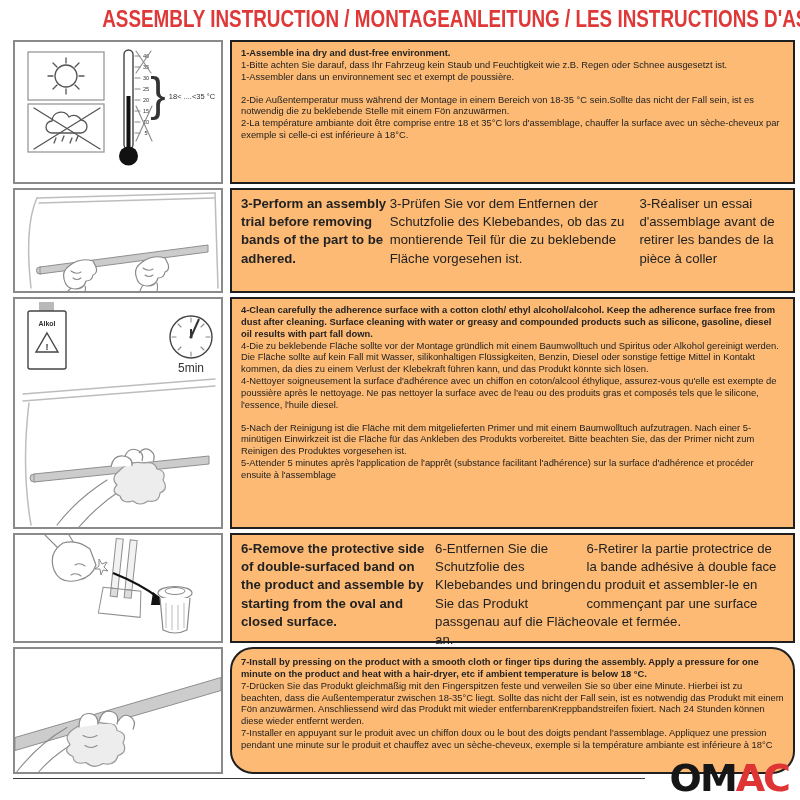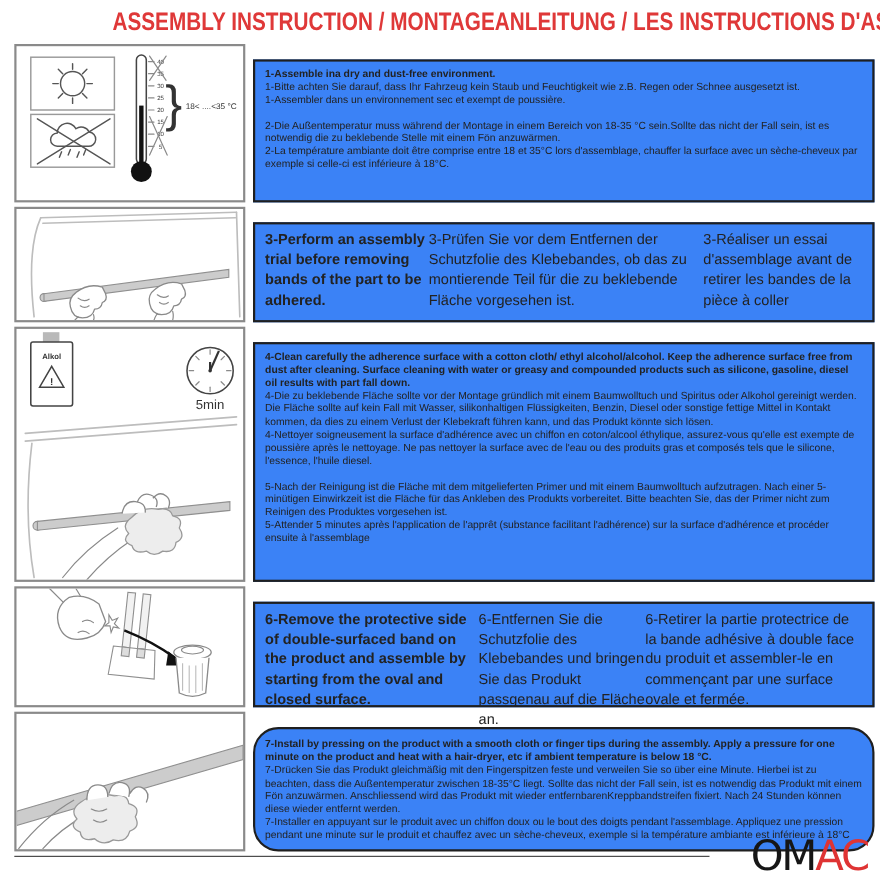--- a/index.html
+++ b/index.html
@@ -3,39 +3,39 @@
 <meta charset="utf-8">
 <style>
   html,body{margin:0;padding:0;background:#fff;}
   body{width:800px;height:800px;font-family:"Liberation Sans",sans-serif;color:#222;overflow:hidden;}
   .page{padding:0 5px 0 13px;}
   h1.title{margin:6px 0 7px;text-align:center;font-size:23px;color:#df3838;white-space:nowrap;}
   .title-inner{display:inline-block;transform:scaleX(0.82);transform-origin:center;font-weight:800;letter-spacing:0;}
   .row{display:flex;gap:7px;margin-bottom:4px;}
   .illus{width:210px;flex:0 0 210px;border:2px solid #8a8a8a;background:#fff;box-sizing:border-box;overflow:hidden;}
   .illus svg{display:block;width:100%;height:100%;}
-  .textbox{flex:1;border:2px solid #1f1f1f;background:#3b82f6;box-sizing:border-box;padding:5px 9px;font-size:9.4px;line-height:1.26;margin-top:14px;}
+  .textbox{flex:1;border:2px solid #1f1f1f;background:#fdba74;box-sizing:border-box;padding:5px 9px;font-size:9.4px;line-height:1.26;}
   .textbox p{margin:0;}
   p.en{font-weight:700;}
   .gap{height:11px;}
   .textbox.big{font-size:13.2px;line-height:1.38;display:flex;justify-content:center;}
   
   .ln{fill:none;stroke:#555;stroke-width:1.3;stroke-linecap:round;}
   .ln2{fill:none;stroke:#444;stroke-width:1.4;stroke-linecap:round;}
   .lt{fill:none;stroke:#bdbdbd;stroke-width:1.5;stroke-linecap:round;}
   .sub{fill:none;stroke:#999;stroke-width:1.3;}
   .hd{fill:#fff;stroke:#8a8a8a;stroke-width:1.2;stroke-linejoin:round;}
   .hl{fill:none;stroke:#8a8a8a;stroke-width:1.1;stroke-linecap:round;}
   svg text{fill:#333;text-anchor:middle;font-family:"Liberation Sans",sans-serif;}
   .bar{fill:#cccccc;stroke:#8f8f8f;stroke-width:1;}
   .cloth{fill:#ededed;stroke:#999;stroke-width:1.2;stroke-linejoin:round;}
   
   .footer{position:relative;height:26px;margin-top:2px;}
   .footer .rule{position:absolute;left:0;right:150px;top:0;border-top:1.5px solid #3a3a3a;}
-  .logo{position:absolute;right:6px;top:-19px;font-size:38px;font-weight:400;letter-spacing:-2px;line-height:1;font-family:"DejaVu Sans","Liberation Sans",sans-serif;}
+  .logo{position:absolute;right:6px;top:-19px;font-size:38px;font-weight:700;letter-spacing:-2px;line-height:1;font-family:"DejaVu Sans","Liberation Sans",sans-serif;}
   .logo .lb{color:#161616;}
   .logo .lr{color:#df3434;}
 </style>
 </head>
 <body>
 
 <div class="page">
 
   <h1 class="title"><span class="title-inner">ASSEMBLY INSTRUCTION / MONTAGEANLEITUNG / LES INSTRUCTIONS D'ASSEMBLAGE</span></h1>
 

